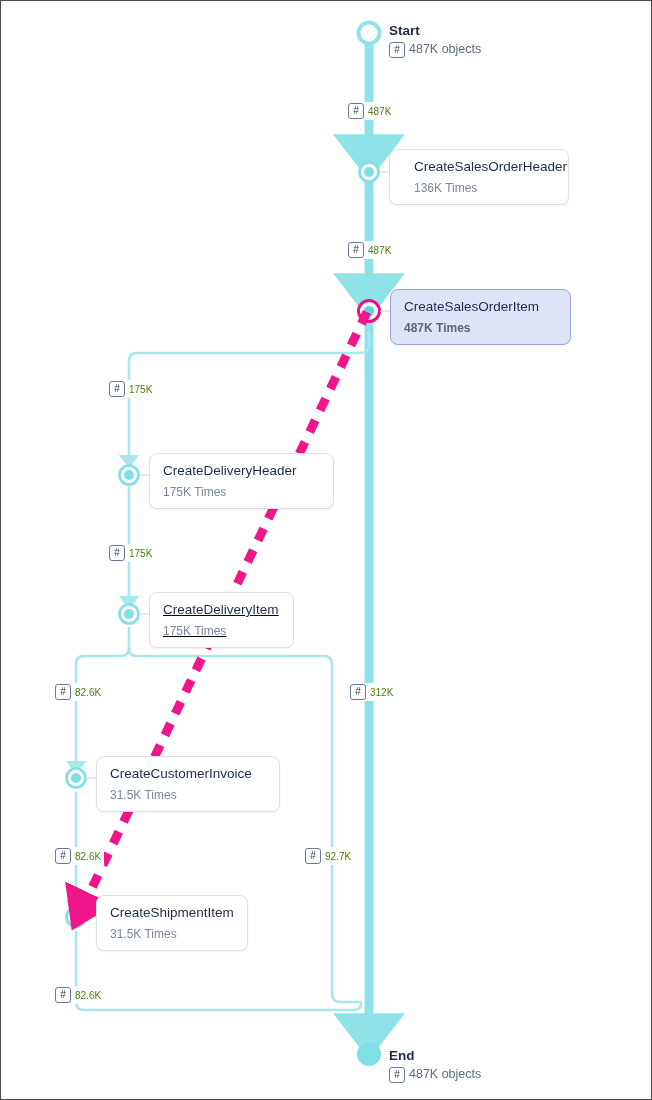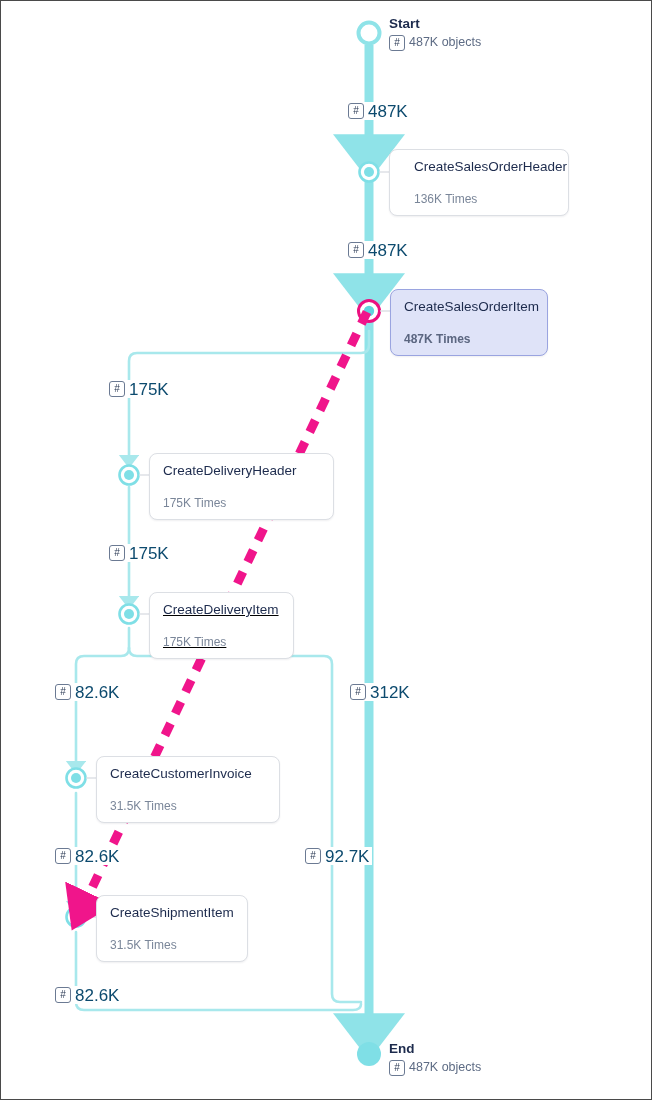--- a/index.html
+++ b/index.html
@@ -43,36 +43,37 @@
   .node-title {
     font-size: 13.5px;
     color: #1d2b4d;
     line-height: 17px;
     white-space: nowrap;
   }
   .node-sub {
     font-size: 12px;
     color: #7a8699;
     line-height: 16px;
-    margin-top: 16px;
+    margin-top: 5px;
     white-space: nowrap;
   }
   .node-card.selected .node-title { color: #1d2b4d; }
   .node-card.selected .node-sub { color: #5b6680; font-weight: bold; }
 
   
   .term-label {
     position: absolute;
     white-space: nowrap;
   }
   .term-title {
     font-size: 13.5px;
     font-weight: bold;
     color: #1d2b4d;
     line-height: 17px;
+    margin-top: 7px;
   }
   .term-sub {
     font-size: 12.5px;
     color: #5d6b84;
     line-height: 17px;
     margin-top: 2px;
     display: flex;
     align-items: center;
     gap: 4px;
   }
@@ -81,22 +82,22 @@
   .edge-label {
     position: absolute;
     display: flex;
     align-items: center;
     gap: 4px;
     background: #ffffff;
     padding: 1px 3px 1px 1px;
     white-space: nowrap;
   }
   .edge-label .count {
-    font-size: 17px;
-    color: #0c4a6e;
+    font-size: 10px;
+    color: #4d7c0f;
     line-height: 15px;
   }
   .hash-chip {
     display: inline-flex;
     align-items: center;
     justify-content: center;
     width: 14px;
     height: 14px;
     border: 1px solid #6b7a93;
     border-radius: 3px;
@@ -202,21 +203,21 @@
       <span class="hash-chip">#</span>
       <span>487K objects</span>
     </div>
   </div>
 
   <div class="node-card" style="left:388px; top:148px; width:180px;padding-left:24px;">
     <div class="node-title">CreateSalesOrderHeader</div>
     <div class="node-sub">136K Times</div>
   </div>
 
-  <div class="node-card selected" style="left:389px; top:288px; width:158px;">
+  <div class="node-card selected" style="left:389px; top:288px; width:181px;">
     <div class="node-title">CreateSalesOrderItem</div>
     <div class="node-sub">487K Times</div>
   </div>
 
   <div class="node-card" style="left:148px; top:452px; width:185px;">
     <div class="node-title">CreateDeliveryHeader</div>
     <div class="node-sub">175K Times</div>
   </div>
 
   <div class="node-card" style="left:148px; top:591px; width:145px;text-decoration:underline;">

